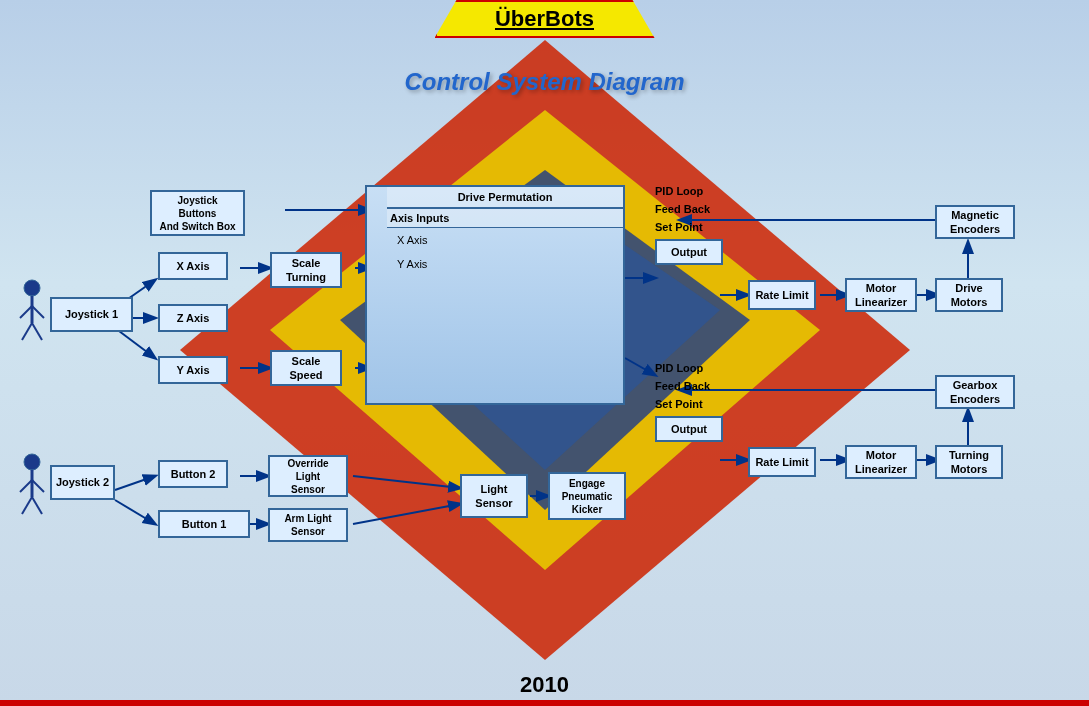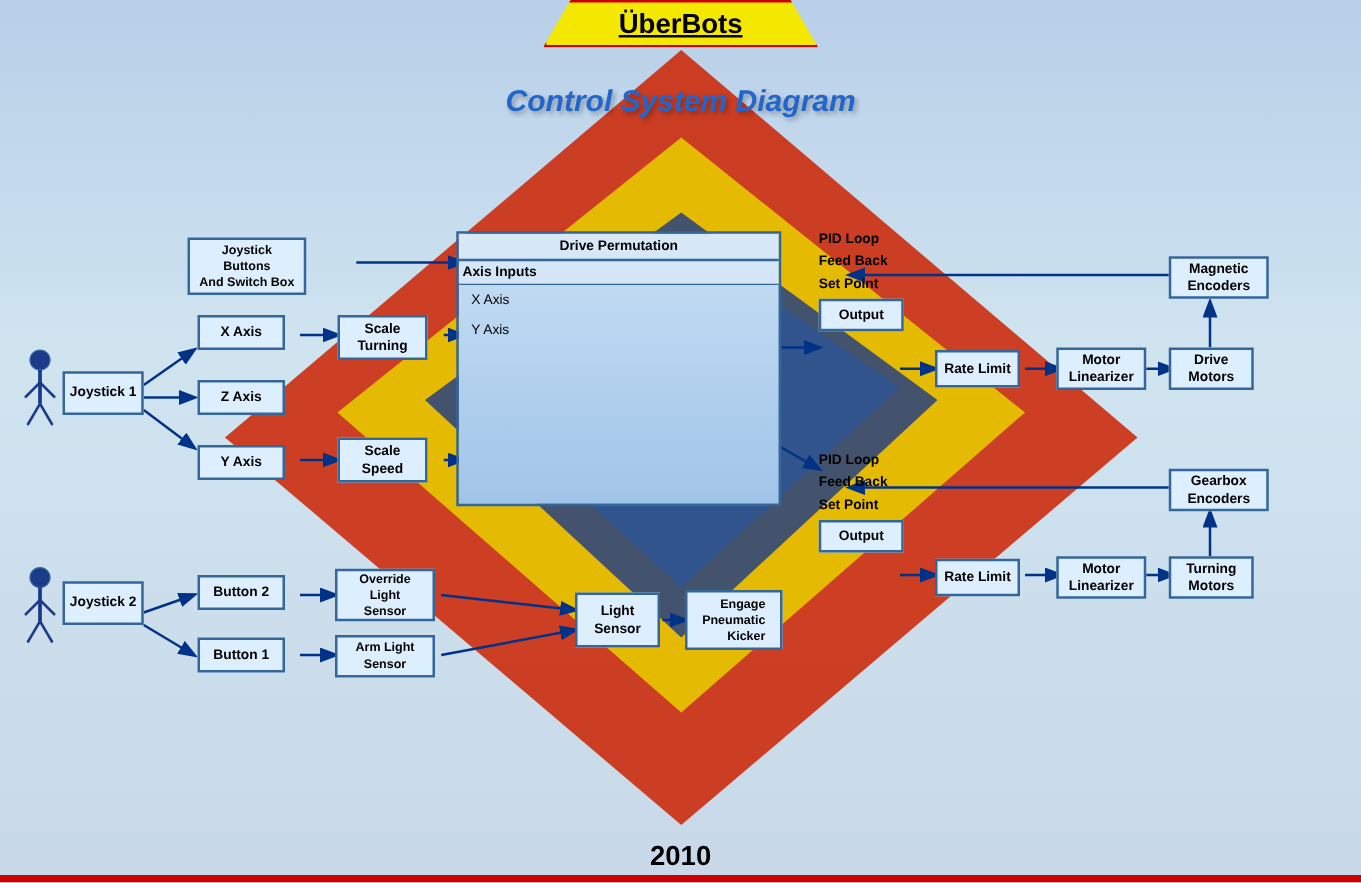--- a/index.html
+++ b/index.html
@@ -88,20 +88,21 @@
       line-height: 1.3;
     }
 
     
     .drive-box {
       position: absolute;
       background: linear-gradient(180deg, #c8dff5 0%, #a0c4e8 100%);
       border: 2px solid #336699;
       z-index: 5;
       font-size: 11px;
+      padding-left: 20px;
     }
     .drive-box .drive-header {
       text-align: center;
       font-weight: bold;
       border-bottom: 1px solid #336699;
       padding: 4px;
       background: rgba(255,255,255,0.3);
     }
     .drive-box .drive-content {
       padding: 6px 10px;
@@ -232,21 +233,21 @@
 
 <svg style="position:absolute;left:12px;top:452px;z-index:5;" width="40" height="70">
   <circle cx="20" cy="10" r="8" fill="#1a3a8a" stroke="#336699" stroke-width="1"></circle>
   <line x1="20" y1="18" x2="20" y2="45" stroke="#1a3a8a" stroke-width="3"></line>
   <line x1="20" y1="28" x2="8" y2="40" stroke="#1a3a8a" stroke-width="2"></line>
   <line x1="20" y1="28" x2="32" y2="40" stroke="#1a3a8a" stroke-width="2"></line>
   <line x1="20" y1="45" x2="10" y2="62" stroke="#1a3a8a" stroke-width="2"></line>
   <line x1="20" y1="45" x2="30" y2="62" stroke="#1a3a8a" stroke-width="2"></line>
 </svg>
 
-<div class="box" style="left:50px;top:297px;width:65px;height:35px;">
+<div class="box" style="left:50px;top:297px;width:83px;height:35px;">
   <span>Joystick 1</span>
 </div>
 
 <div class="box" style="left:150px;top:190px;width:95px;height:46px;">
   <span style="white-space:pre-line;font-size:10px;">Joystick
 Buttons
 And Switch Box</span>
 </div>
 
 <div class="box" style="left:158px;top:252px;width:70px;height:28px;">
@@ -342,41 +343,41 @@
 </div>
 
 <div class="box" style="left:50px;top:465px;width:65px;height:35px;">
   <span>Joystick 2</span>
 </div>
 
 <div class="box" style="left:158px;top:460px;width:70px;height:28px;">
   <span>Button 2</span>
 </div>
 
-<div class="box" style="left:158px;top:510px;width:70px;height:28px;">
+<div class="box" style="left:158px;top:510px;width:92px;height:28px;">
   <span>Button 1</span>
 </div>
 
 <div class="box" style="left:268px;top:455px;width:80px;height:42px;">
   <span style="white-space:pre-line;font-size:10px;">Override
 Light
 Sensor</span>
 </div>
 
 <div class="box" style="left:268px;top:508px;width:80px;height:34px;">
   <span style="white-space:pre-line;font-size:10px;">Arm Light
 Sensor</span>
 </div>
 
 <div class="box" style="left:460px;top:474px;width:68px;height:44px;">
   <span style="white-space:pre-line;">Light
 Sensor</span>
 </div>
 
 <div class="box" style="left:548px;top:472px;width:78px;height:48px;">
-  <span style="white-space:pre-line;font-size:10px;text-align:right;">Engage
+  <span style="white-space:pre-line;font-size:10px;">Engage
 Pneumatic
 Kicker</span>
 </div>
 
 <div class="year-bar">2010</div>
 
 <div class="red-strip"></div>
 
 </body></html>

